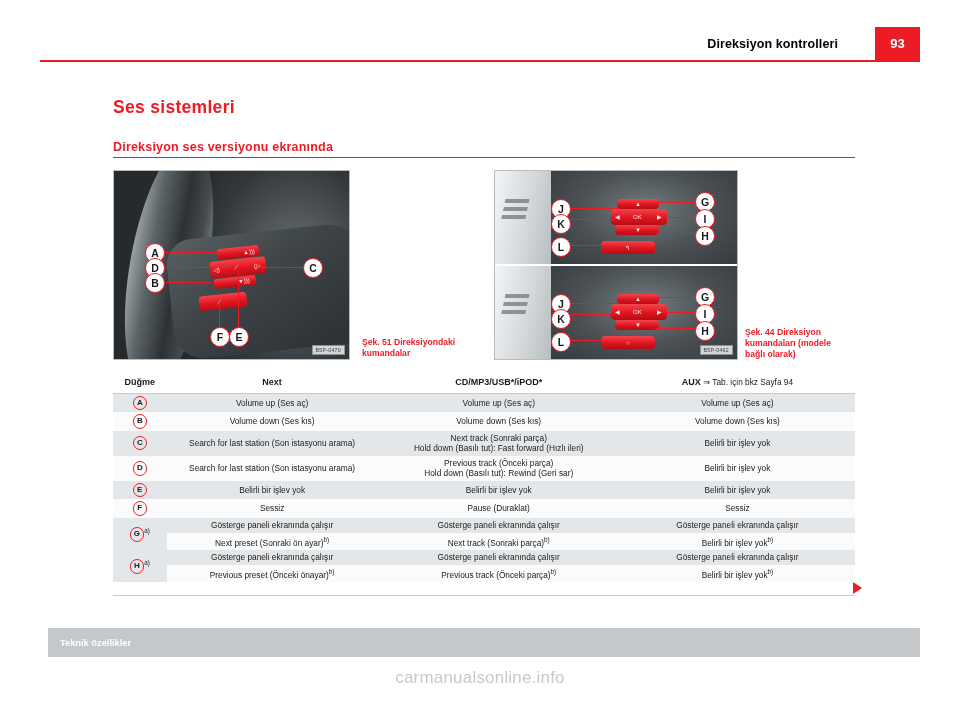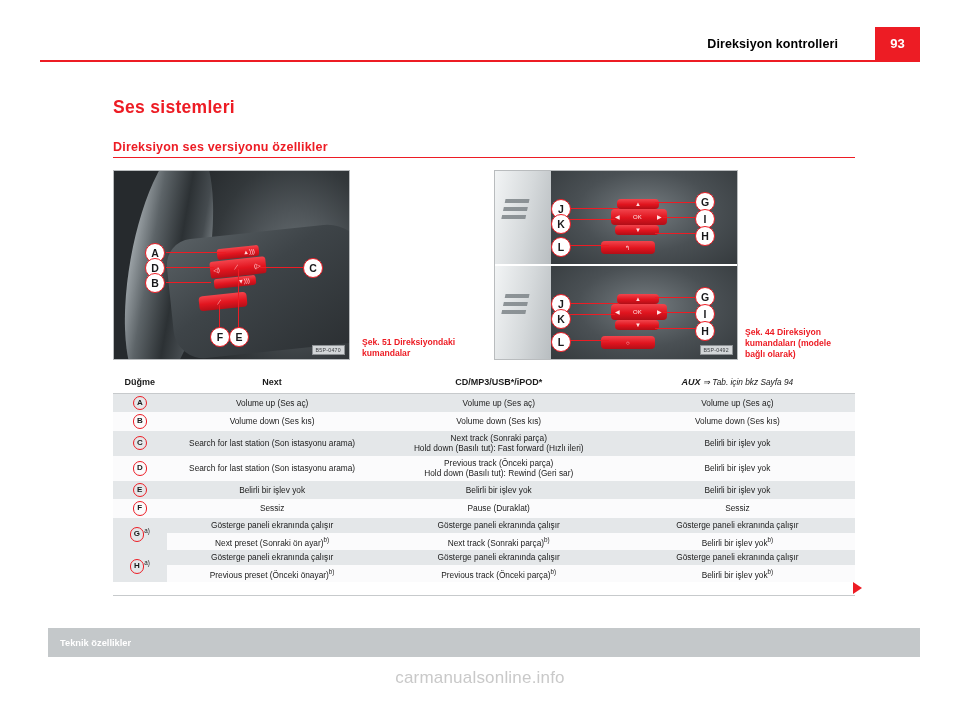--- a/index.html
+++ b/index.html
@@ -239,21 +239,21 @@
   }
   .row-shade td { background: #e4e7e9; }
   .row-plain td { background: #fbfbfc; }
   .btn-table tr td:first-child { width: 48px; }
   .btn-table tr td:nth-child(2) { width: 230px; }
   .btn-table tr td:nth-child(3) { width: 258px; }
   .btn-table tr td:nth-child(4) { width: 206px; }
   .btn-table th:first-child { width: 48px; }
   .btn-table th:nth-child(2) { width: 230px; }
   .btn-table th:nth-child(3) { width: 258px; }
-  .btn-table th:nth-child(4) { width: 206px; font-style: italic; }
+  .btn-table th:nth-child(4) { width: 206px; }
   .table-bottom-rule {
     position: absolute;
     left: 113px;
     top: 595px;
     width: 742px;
     height: 1px;
     background: #c7cacc;
   }
 
   .btn-badge {
@@ -322,21 +322,21 @@
 </head>
 <body>
 
 <div class="page-header">
   <div class="header-title">Direksiyon kontrolleri</div>
   <div class="page-number-box">93</div>
   <div class="header-rule"></div>
 </div>
 
 <div class="chapter-title">Ses sistemleri</div>
-<div class="section-title">Direksiyon ses versiyonu özellikler</div>
+<div class="section-title">Direksiyon ses versiyonu ekranında</div>
 <div class="section-rule"></div>
 
 <div class="figure" id="fig-51">
   <div class="sw-bg"></div>
   <div class="sw-rim"></div>
   <div class="sw-hub"></div>
 
   <div class="sw-btn" style="left:103px; top:76px; width:42px; height:11px; transform:rotate(-6deg);">
     <span class="sw-glyph" style="left:26px; top:3px;">▲)))</span>
   </div>

